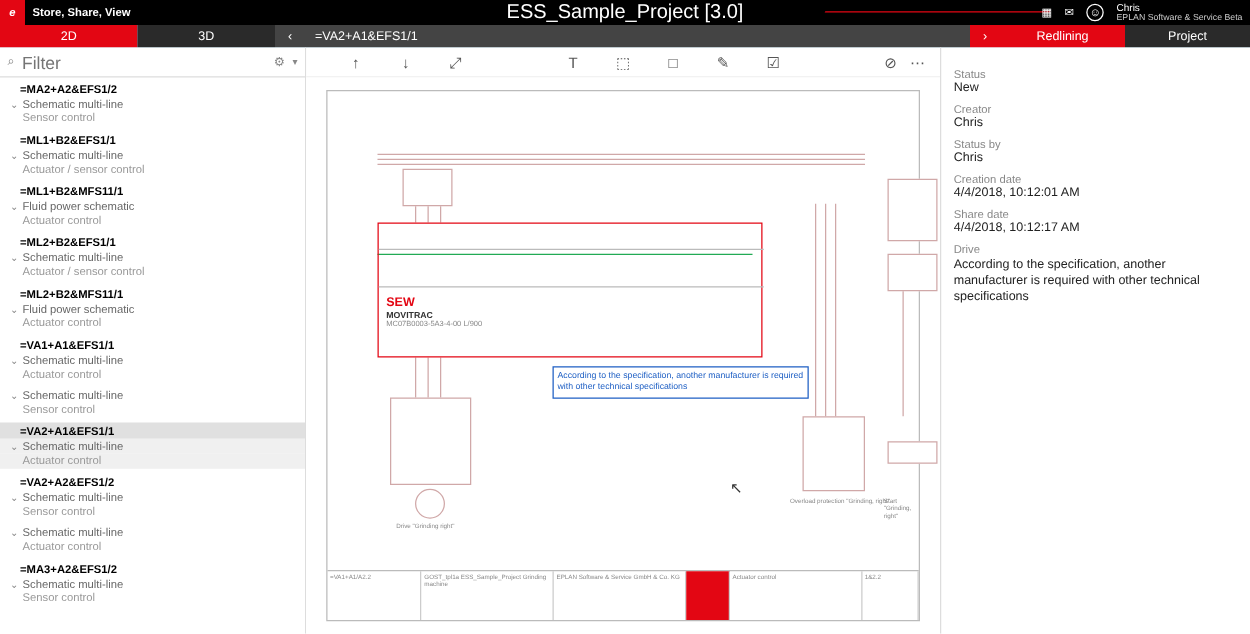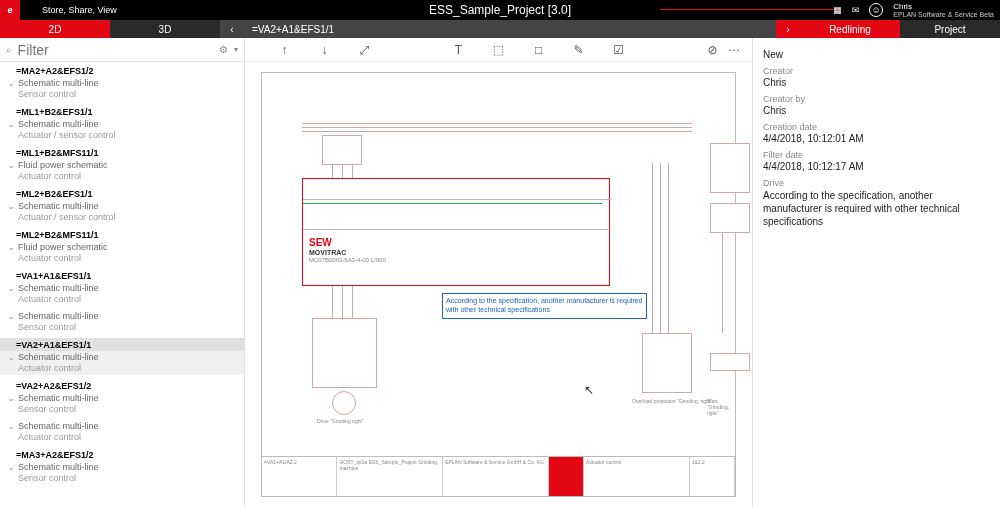--- a/index.html
+++ b/index.html
@@ -1,20 +1,20 @@
 <!DOCTYPE html>
 <html><head>
 <meta charset="utf-8">
 <style>
 *{margin:0;padding:0;box-sizing:border-box;font-family:Arial,sans-serif}
 body{width:1000px;height:507px;overflow:hidden;background:#fff;font-size:10px;color:#333}
 .topbar{height:20px;background:#000;display:flex;align-items:center;color:#fff;font-size:9px;position:relative}
 .logo{width:20px;height:20px;background:#e30613;display:flex;align-items:center;justify-content:center;font-weight:bold;font-style:italic}
-.slogan{margin-left:22px;font-weight:normal}
-.proj-title{position:absolute;left:50%;transform:translateX(-50%);font-size:12px}
+.slogan{margin-left:6px;font-weight:bold}
+.proj-title{position:absolute;left:50%;transform:translateX(-50%);font-size:16px}
 .top-accent{position:absolute;right:160px;top:0;height:20px;width:200px}
 .top-accent::before{content:"";position:absolute;right:0;top:9px;width:180px;height:1px;background:#e30613;transform:skewX(-30deg)}
 .top-icons{position:absolute;right:6px;display:flex;align-items:center;gap:10px}
 .top-icons span{font-size:9px}
 .usericon{width:14px;height:14px;border:1px solid #fff;border-radius:50%;display:flex;align-items:center;justify-content:center;font-size:8px}
 .tabbar{height:18px;display:flex;background:#7dd3fc;color:#fff;font-size:10px}
 .tab{flex:0 0 110px;display:flex;align-items:center;justify-content:center;cursor:pointer}
 .tab.active{background:#e30613}
 .tab.dark{background:#2a2a2a}
 .collapse-l{width:24px;background:#444;display:flex;align-items:center;justify-content:center;cursor:pointer}
@@ -245,25 +245,26 @@
 GmbH &amp; Co. KG</div>
           <div style="flex:0.3;background:#e30613"></div>
           <div>Actuator control</div>
           <div style="flex:0.4">1&amp;2.2</div>
         </div>
       </div>
     </div>
   </div>
 
   <div class="detail">
+    <div class="lbl">Status</div>
     <div class="val">New</div>
     <div class="lbl">Creator</div>
     <div class="val">Chris</div>
-    <div class="lbl">Creator by</div>
+    <div class="lbl">Status by</div>
     <div class="val">Chris</div>
     <div class="lbl">Creation date</div>
     <div class="val">4/4/2018, 10:12:01 AM</div>
-    <div class="lbl">Filter date</div>
+    <div class="lbl">Share date</div>
     <div class="val">4/4/2018, 10:12:17 AM</div>
     <div class="lbl">Drive</div>
     <div class="val" style="line-height:1.3">According to the specification, another manufacturer is required with other technical specifications</div>
   </div>
 </div>
 
 </body></html>

